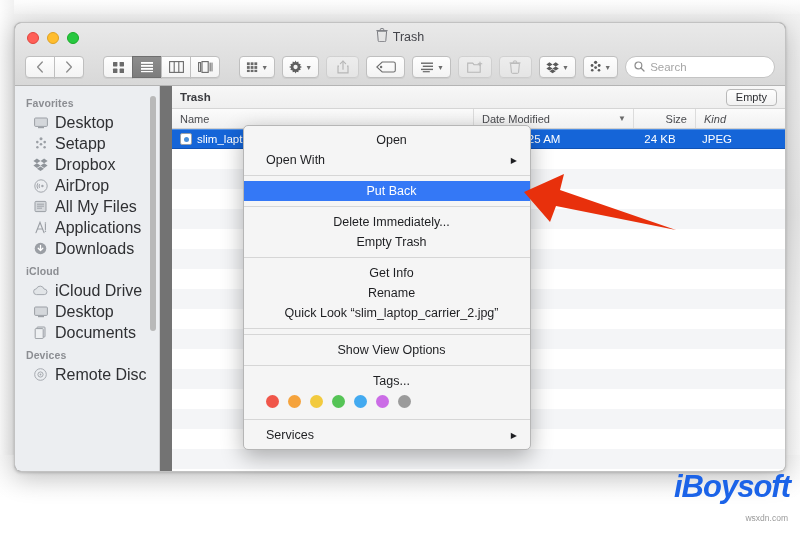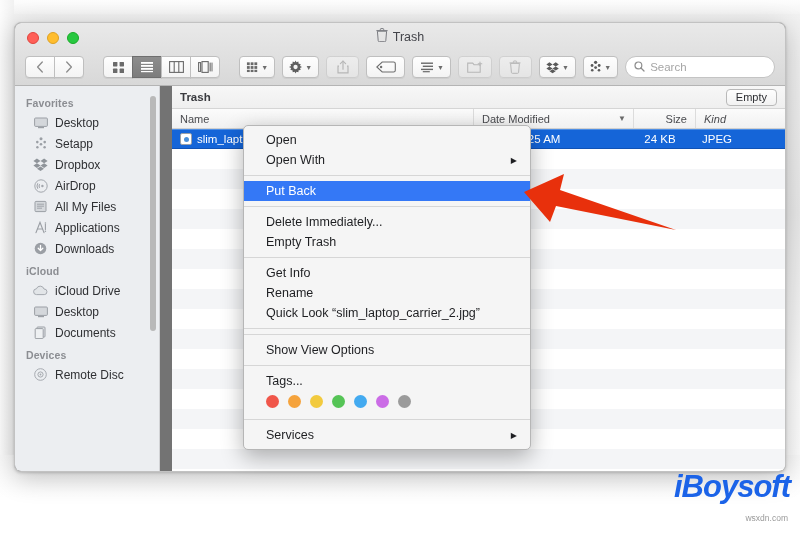--- a/index.html
+++ b/index.html
@@ -87,21 +87,21 @@
   .wbody { display:flex; height:386px;gap:12px; }
 
   
   .sidebar {
     width:145px; height:100%;
     background:#eceef1;
     border-right:1px solid #d2d3d6;
     padding-top:5px; position:relative; overflow:hidden;
   }
   .sb-head { font-size:10.5px; color:#8b8d92; font-weight:700; padding:6px 0 3px 11px; letter-spacing:.1px; }
-  .sb-item { height:21px; display:flex; align-items:center; gap:7px; padding-left:18px; font-size:12px; color:#2f3033; }
+  .sb-item { height:21px; display:flex; align-items:center; gap:7px; padding-left:18px; font-size:16px; color:#2f3033; }
   .sb-ico { width:15px; height:15px; display:flex; align-items:center; justify-content:center; flex:0 0 15px; }
   .sb-scroll { position:absolute; right:3px; top:10px; width:6px; height:235px; background:#b9b9b9; border-radius:3px; }
 
   
   .pane { flex:1; position:relative; background:#fff; overflow:hidden; }
   .pathbar {
     height:23px; background:linear-gradient(180deg,#f7f7f7,#efefef);
     border-bottom:1px solid #d5d5d5;
     display:flex; align-items:center; padding:0 8px;
   }
@@ -137,21 +137,21 @@
              border-radius:2px; display:flex; align-items:center; justify-content:center; flex:0 0 12px; }
   .fileico i { width:5px; height:5px; border-radius:50%; background:#4a90d9; display:block; }
 
   
   .ctxmenu {
     position:absolute; left:243px; top:125px; width:288px;
     background:#f5f5f5; border:1px solid #b6b6b6; border-radius:5px;
     box-shadow:0 7px 22px rgba(0,0,0,.3); padding:4px 0; z-index:40;
   }
   .mi { height:20px; display:flex; align-items:center; padding:0 13px 0 22px;
-        font-size:12.5px; color:#1e1f22; position:relative; white-space:nowrap; }
+        font-size:12.5px; color:#1e1f22; position:relative; white-space:nowrap;justify-content:center; }
   .mi.hl { background:#3478f6; color:#ffffff; }
   .mi .arr { margin-left:auto; font-size:8px; }
   .msep { height:1px; background:#d6d6d6; margin:5px 0; }
   .tagdots { display:flex; gap:9px; padding:4px 0 6px 22px; }
   .tagdot { width:13px; height:13px; border-radius:50%; }
 
   
   .redarrow { position:absolute; left:520px; top:168px; z-index:50; }
 
   

